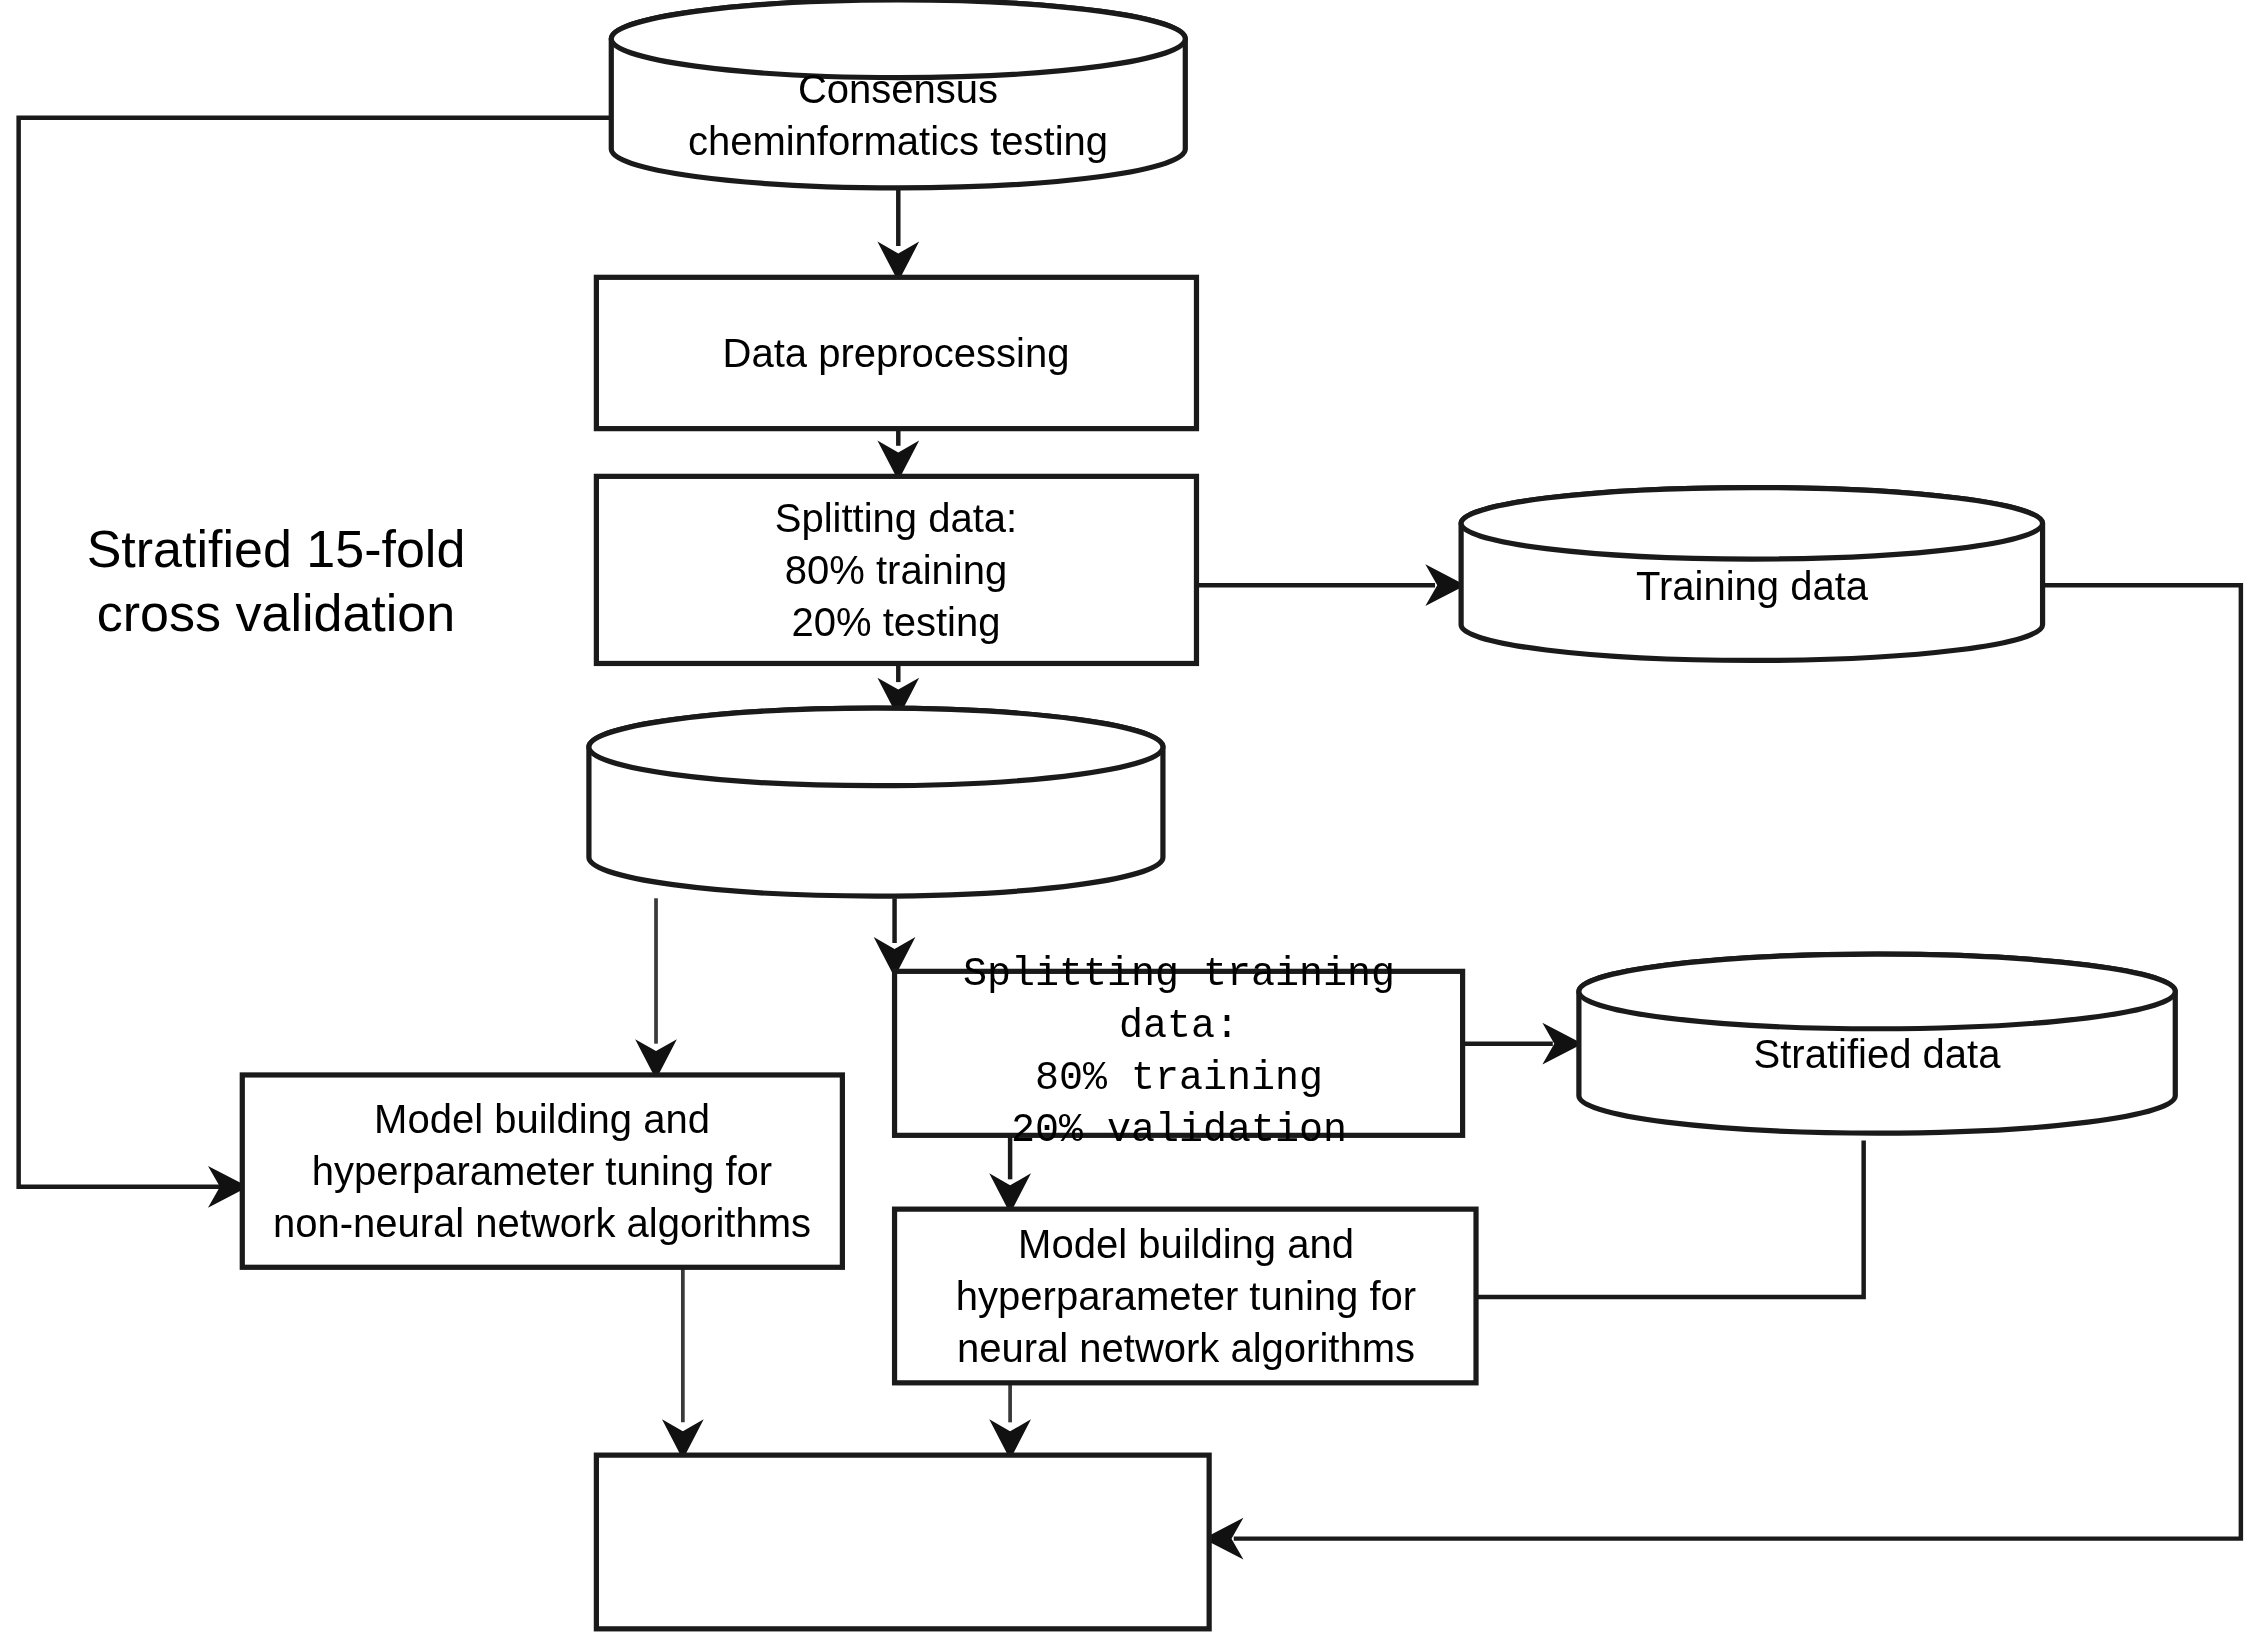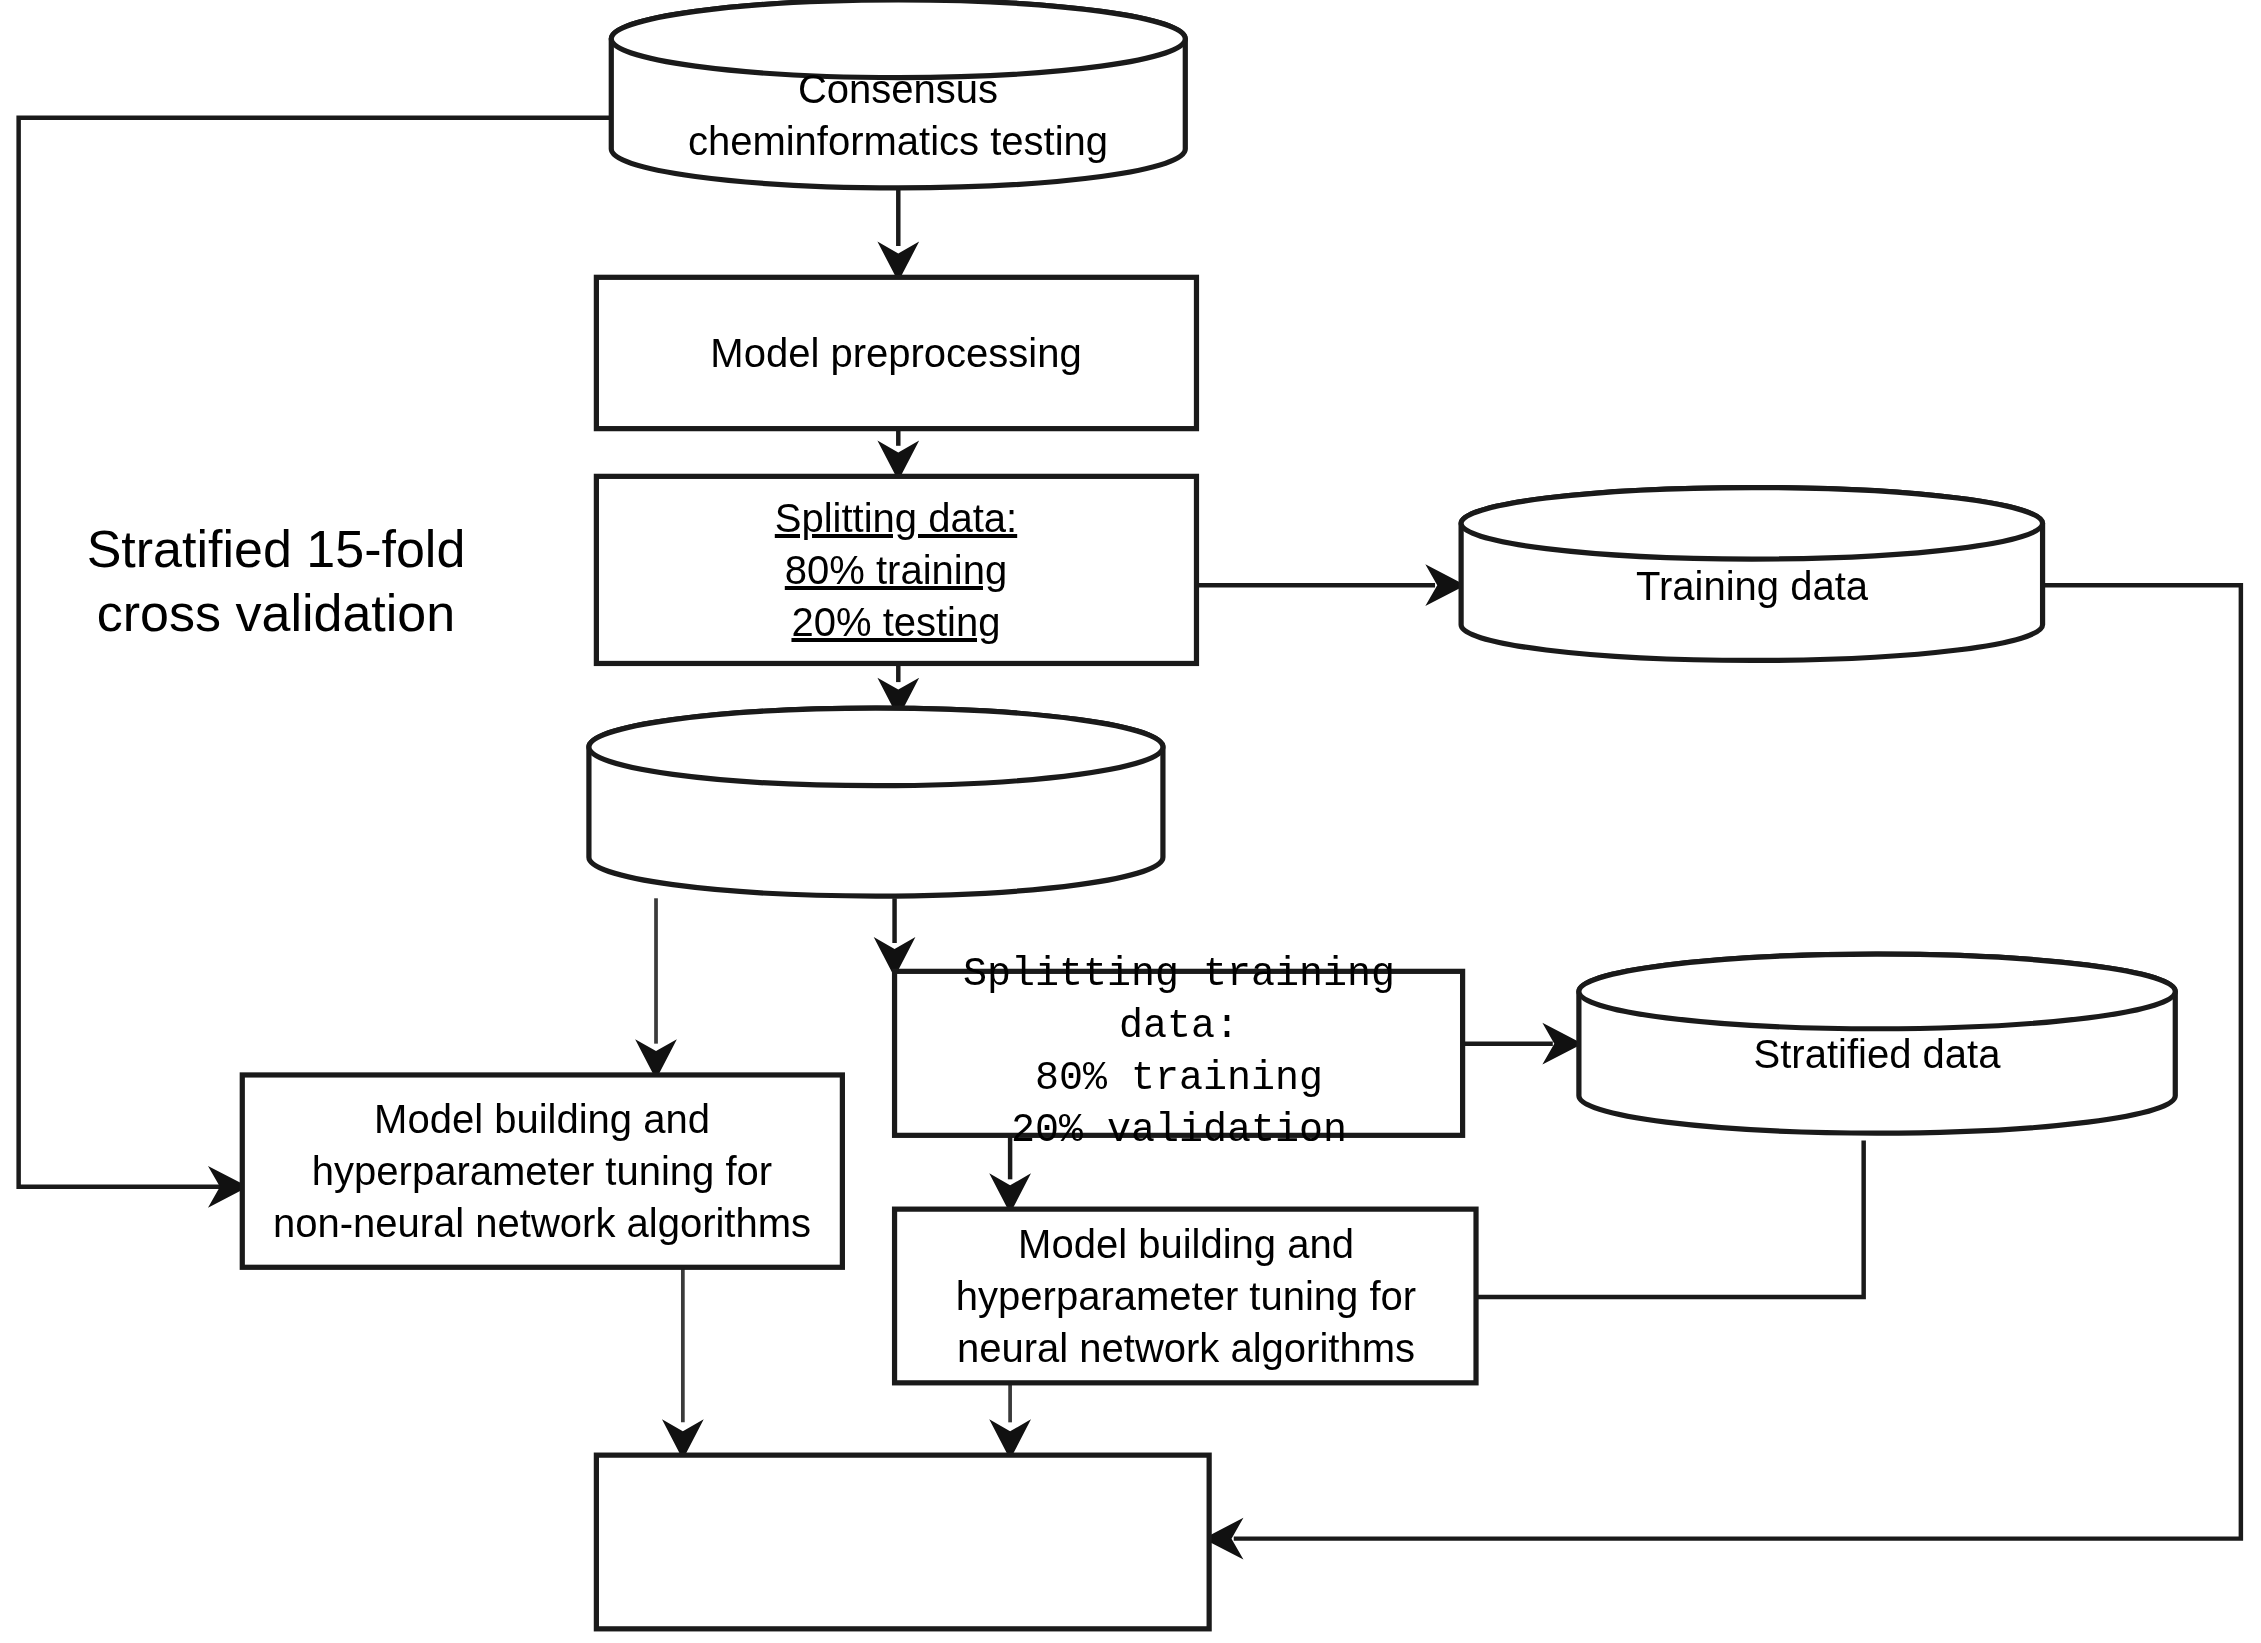--- a/index.html
+++ b/index.html
@@ -201,23 +201,23 @@
     </g>
 
     <g>
       <rect class="node-shape" x="800" y="1952" width="822" height="233"></rect>
     </g>
   </svg>
 
   <div class="node-label lbl-cyl" style="left:611px; top:51px; width:574px; height:127px;">Consensus
 cheminformatics testing</div>
 
-  <div class="node-label lbl-box" style="left:596px; top:277px; width:600px; height:151px;">Model preprocessing</div>
-
-  <div class="node-label lbl-box" style="left:596px; top:476px; width:600px; height:187px;text-decoration:underline;">Splitting data:
+  <div class="node-label lbl-box" style="left:596px; top:277px; width:600px; height:151px;">Data preprocessing</div>
+
+  <div class="node-label lbl-box" style="left:596px; top:476px; width:600px; height:187px;">Splitting data:
 80% training
 20% testing</div>
 
   <div class="node-label lbl-cyl" style="left:1461px; top:537px; width:582px; height:97px;">Training data</div>
 
 
   <div class="node-label lbl-box" style="left:895px; top:971px; width:568px; height:164px;font-family:Liberation Mono, monospace;">Splitting training data:
 80% training
 20% validation</div>
 

